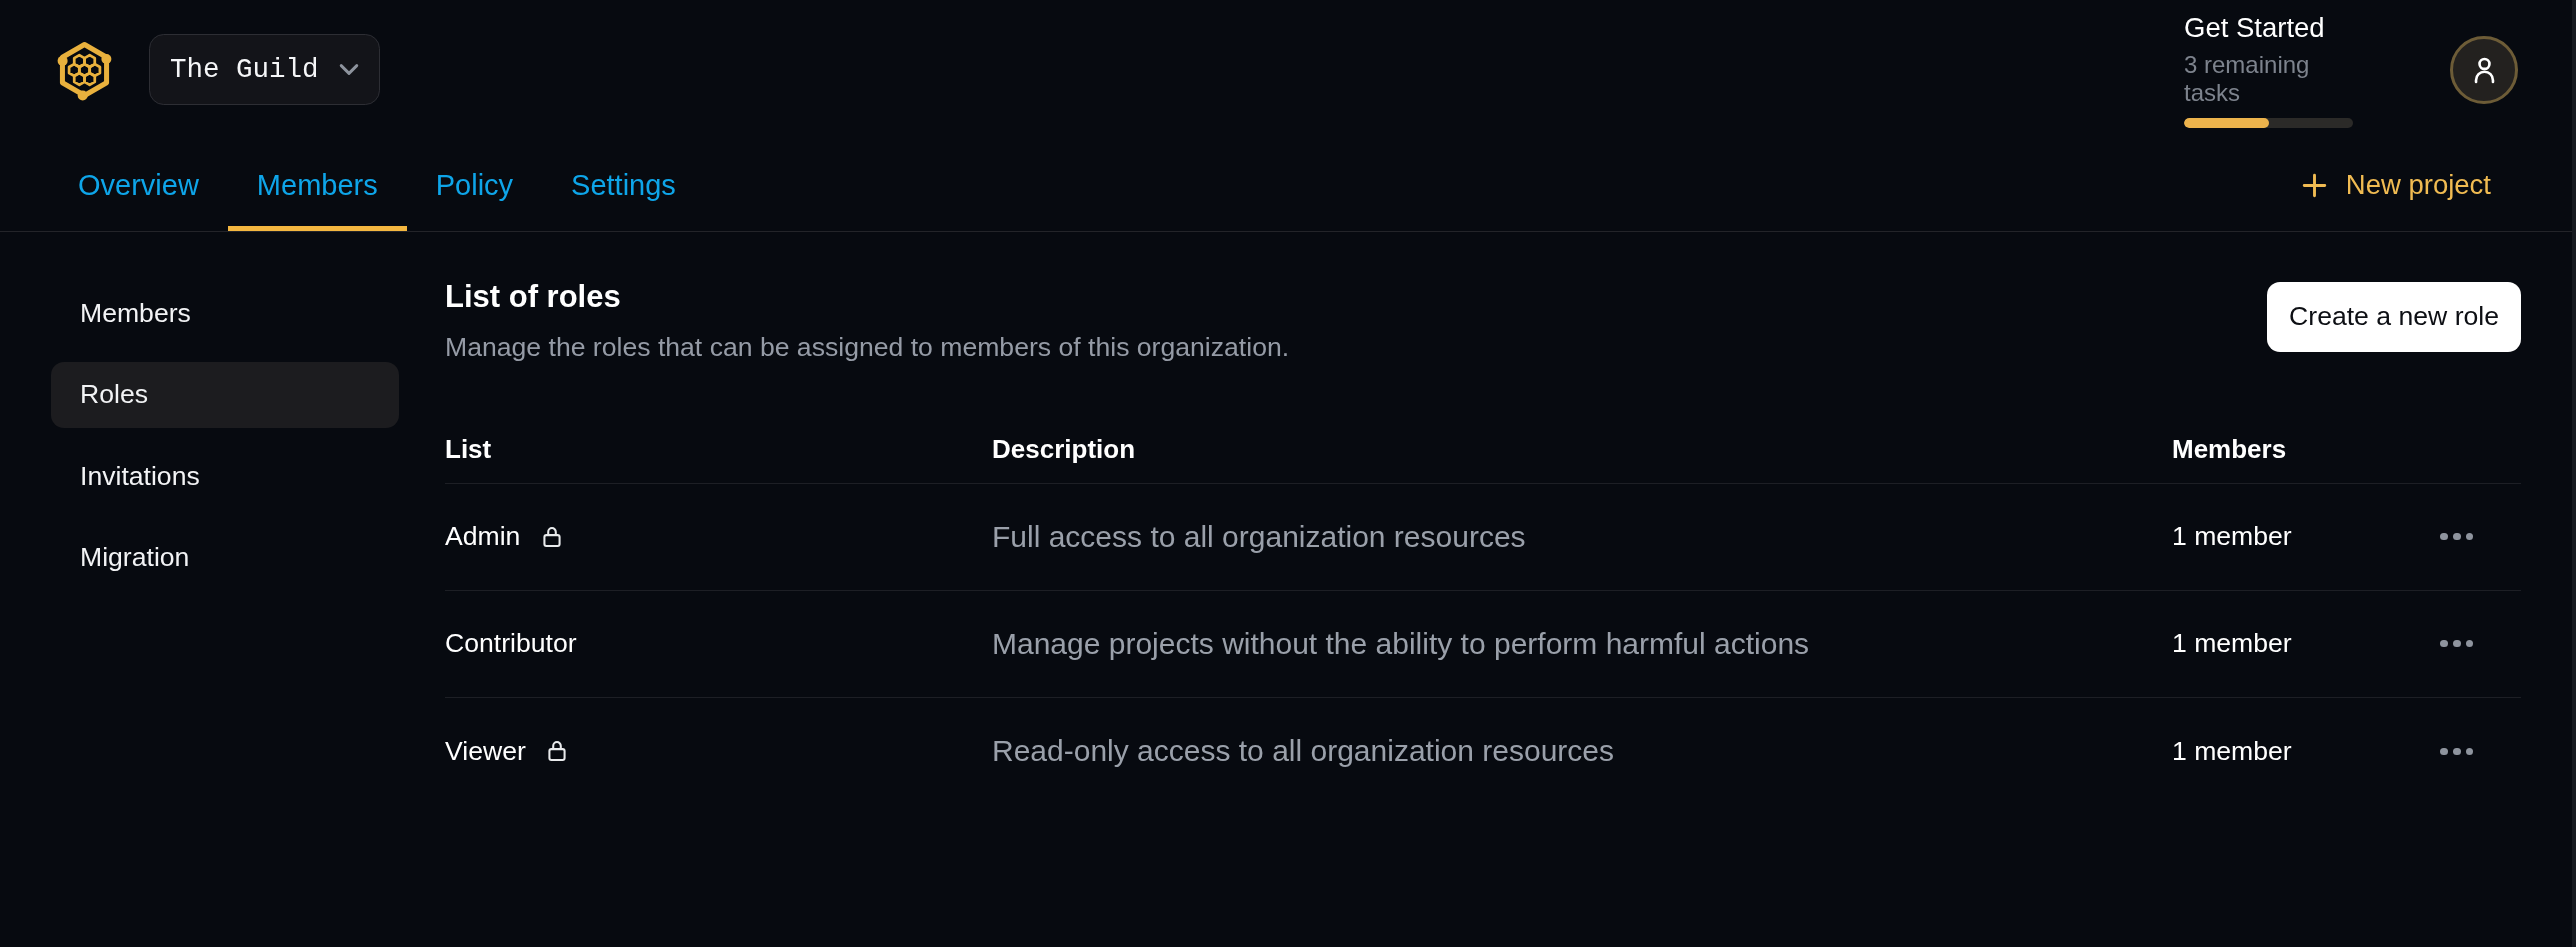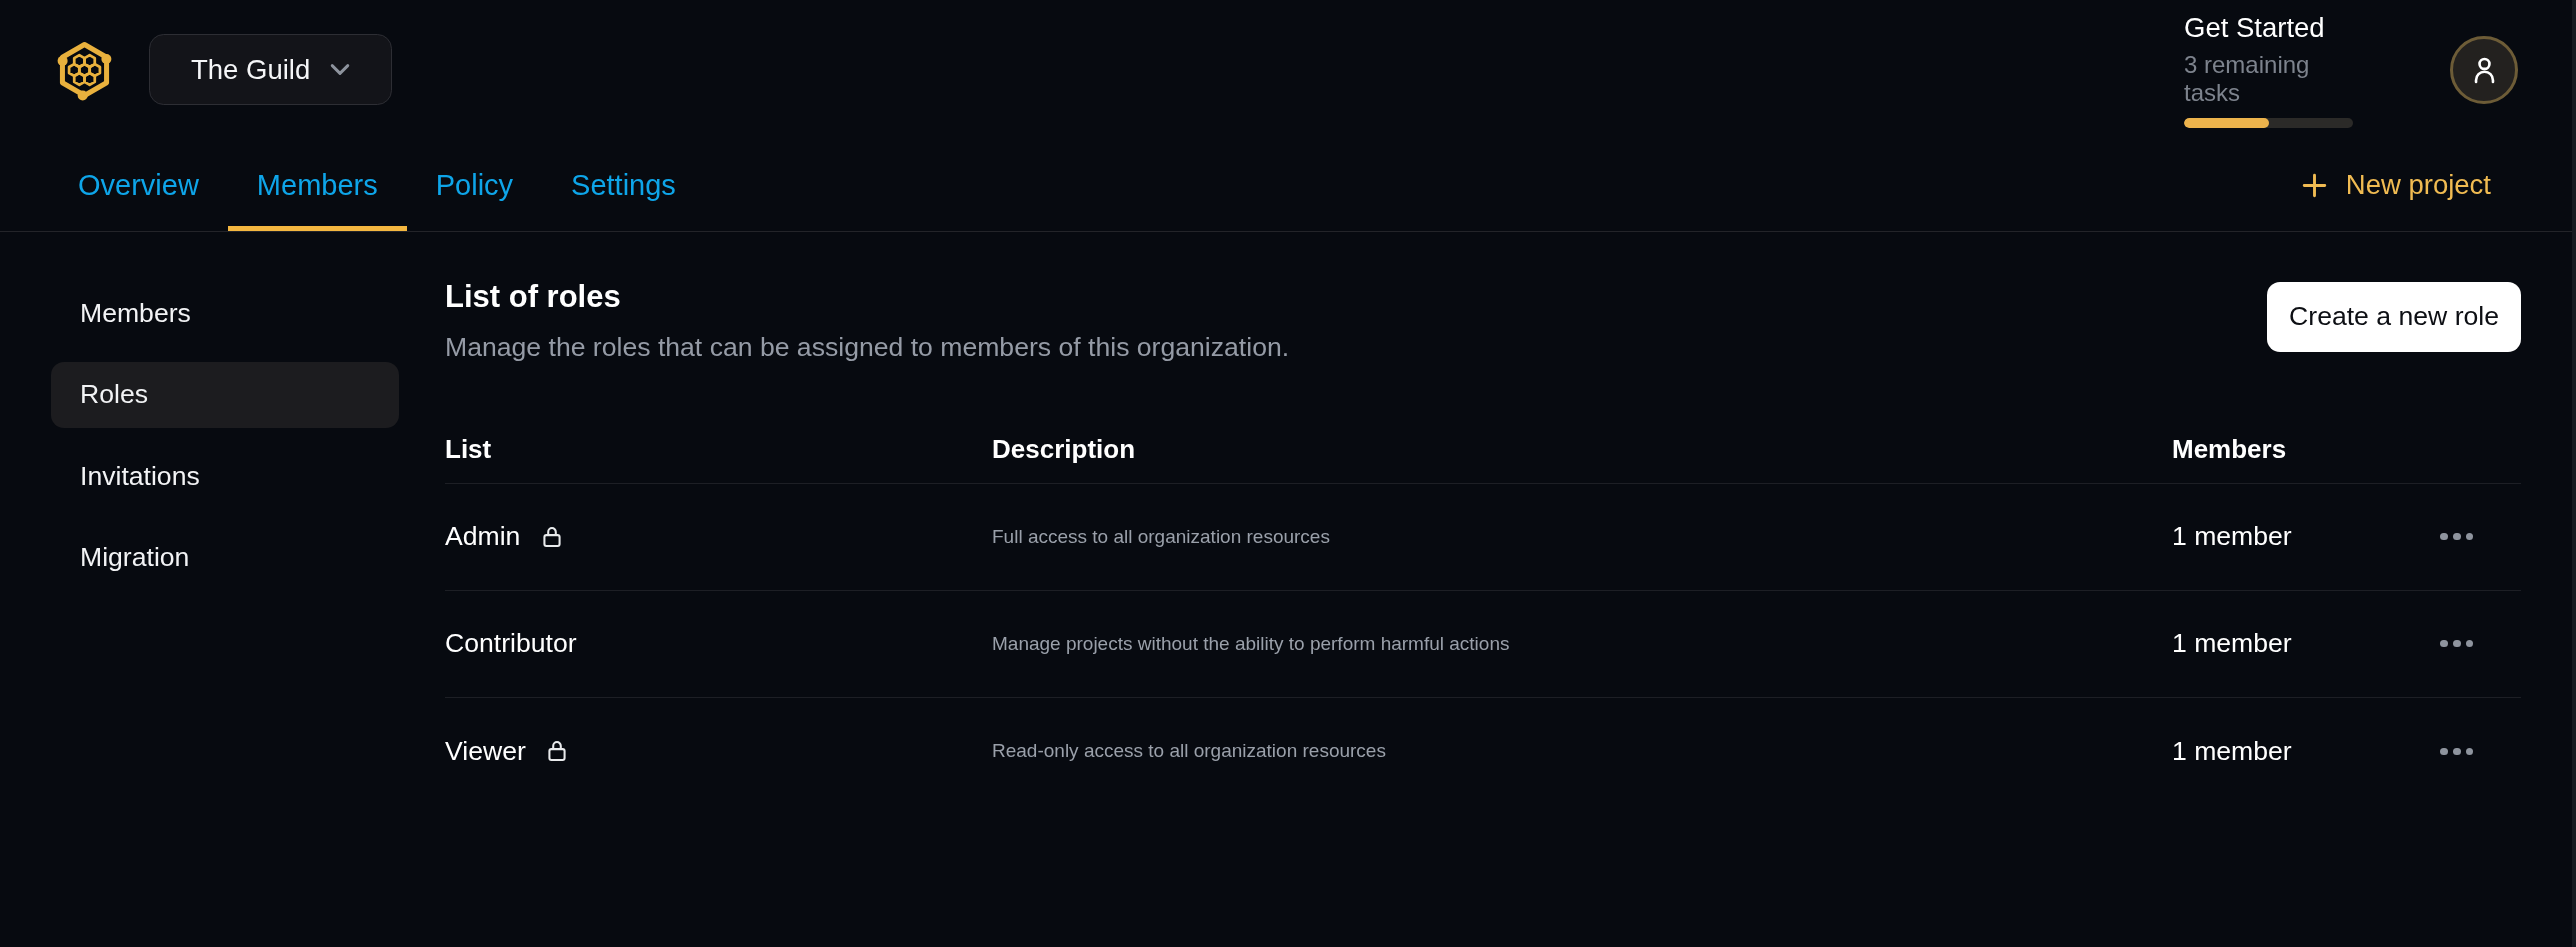--- a/index.html
+++ b/index.html
@@ -18,24 +18,24 @@
     --muted2: #7d838d;
     --line: #1d1f25;
     --header-border: #232429;
   }
 
   
   header { height: 232px; border-bottom: 1.8px solid var(--header-border); display: flex; flex-direction: column; }
   .header-top { height: 139px; display: flex; align-items: center; padding: 0 58px 0 55px; }
   .logo { width: 59px; height: 62px; display: inline-flex; cursor: pointer; }
   .org-switcher {
-    margin-left: 35px; height: 71px; padding: 0 41px;
+    margin-left: 35px; height: 71px; padding: 0 20px;
     background: #131419; border: 1.8px solid #2d2e34; border-radius: 14.7px;
     display: inline-flex; align-items: center; gap: 20px;
-    color: #f5f6f8; font-size: 27.5px; font-family: Liberation Sans, sans-serif; cursor: pointer;
+    color: #f5f6f8; font-size: 27.5px; font-family: Liberation Mono, monospace; cursor: pointer;
   }
   .spacer { flex: 1; }
   .get-started { width: 174px; cursor: pointer; }
   .gs-title { font-size: 27.5px; font-weight: 500; color: #ffffff; }
   .gs-sub { font-size: 24px; color: var(--muted2); margin-top: 7px; }
   .gs-bar { margin-top: 11px; width: 169px; height: 10px; border-radius: 5.5px; background: #2b2a28; overflow: hidden; }
   .gs-fill { height: 100%; border-radius: 5.5px; background: #ecb34c; }
   .avatar {
     margin-left: 92px; width: 68px; height: 68px; border-radius: 50%;
     background: #23211f; border: 3.7px solid #6d5c37;
@@ -76,21 +76,21 @@
     background: #ffffff; color: #0d0f14; font-size: 26.6px; font-weight: 500;
     font-family: inherit; cursor: pointer; margin-top: 3.7px;
   }
 
   .roles-table { margin-top: 53px; }
   .t-grid { display: grid; grid-template-columns: 547px 1180px 1fr 128px; align-items: center; }
   .thead { height: 68px; border-bottom: 1.8px solid var(--line); font-size: 26px; font-weight: 700; color: #ffffff; }
   .trow { height: 107px; border-bottom: 1.8px solid var(--line); }
   .trow:last-child { border-bottom: none; }
   .name-cell { display: flex; align-items: center; gap: 18.3px; font-size: 26.6px; color: #ffffff; }
-  .desc-cell { font-size: 19px; color: #9aa0aa; }
+  .desc-cell { font-size: 30px; color: #9aa0aa; }
   .members-cell { font-size: 26.6px; color: #ffffff; }
   .actions-cell { display: flex; justify-content: flex-end; padding-right: 44px; }
   .dots-btn { display: inline-flex; gap: 5.5px; background: none; border: none; padding: 9.2px 3.7px; cursor: pointer; }
   .dots-btn i { width: 7.3px; height: 7.3px; border-radius: 50%; background: #8e949e; display: block; }
 
   .scroll-strip { position: absolute; top: 0; right: 0; width: 3.7px; height: 100%; background: #171a20; }
 </style>
 </head>
 <body>
 

